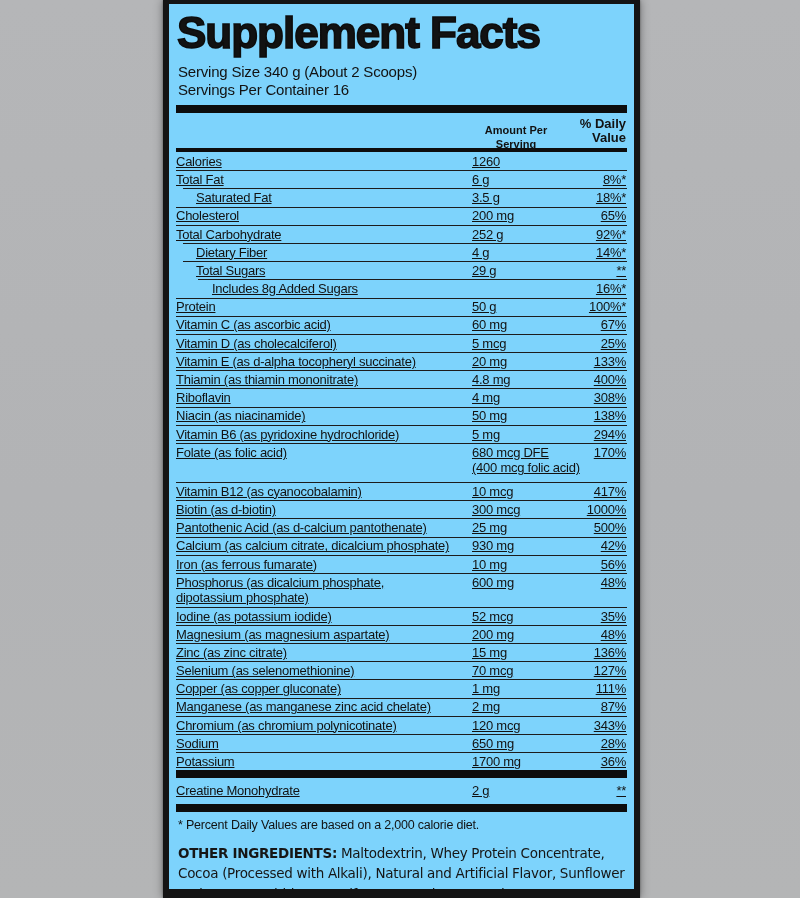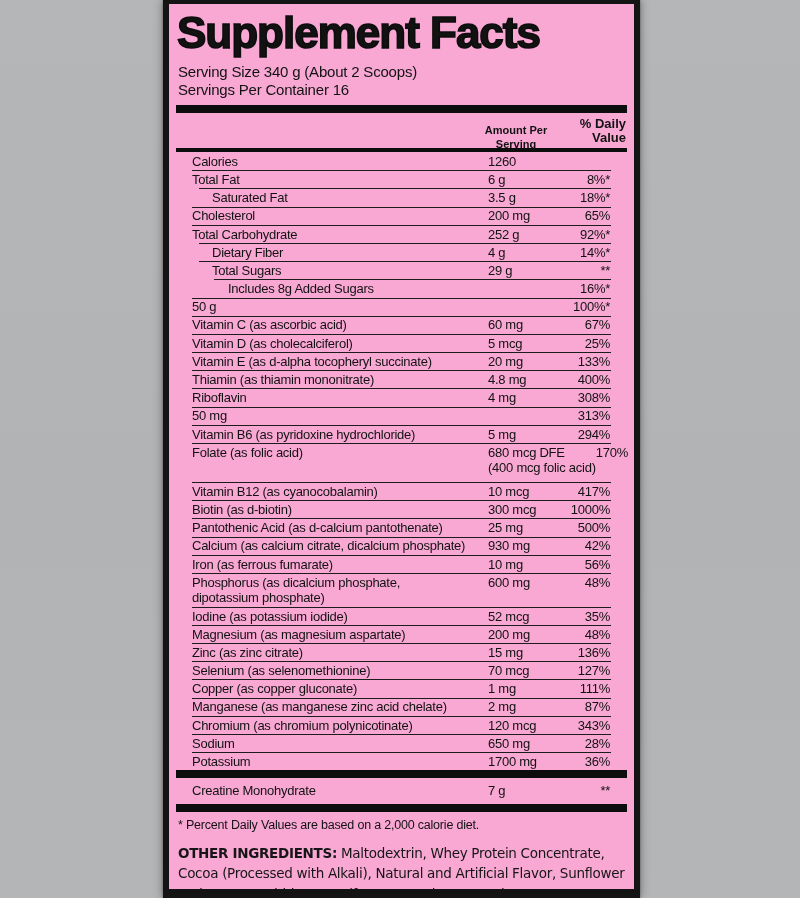--- a/index.html
+++ b/index.html
@@ -30,21 +30,21 @@
   .bar.top-bar { margin-top:6px; }
   .colhead { position:relative; height:33px; margin:2px 1px 0; }
   .amt-head {
     position:absolute; left:288px; width:104px; top:8px;
     font-weight:bold; font-size:11px; line-height:14px; text-align:center; white-space:pre-line;
   }
   .dv-head {
     position:absolute; right:1px; top:2px;
     font-weight:bold; font-size:13px; line-height:14px; text-align:right; white-space:pre-line;
   }
-  .rows { margin:1px 17px 0; }
+  .rows { margin:1px 1px 0;text-decoration:underline; }
   .row {
     display:grid; grid-template-columns:296px 1fr auto;
     font-size:13px; line-height:15.6px; letter-spacing:-0.25px;
     padding:0.8px 0;
   }
   .row .nm { white-space:pre; }
   .row .amt { white-space:pre; }
   .row .dv { text-align:right; padding-right:1px; white-space:pre; }
   .row.tall { padding-bottom:6px; }
   .sep { height:1px; background:#1c1c1c; }
@@ -54,21 +54,21 @@
     font-family:"DejaVu Sans", sans-serif;
     margin:10px 1px 0 3px; font-size:13.5px; line-height:20.5px; letter-spacing:-0.3px;
     color:#161616;
   }
   .ingredients .b, .contains { font-weight:bold; }
   .bottom-bar { position:absolute; left:0; bottom:0; width:465px; height:9px; background:#141414; }
 </style>
 </head>
 <body style="color: rgb(18, 18, 18);">
 
-<div class="label" style="background: #f9a8d4;">
+<div class="label" style="background: #7dd3fc;">
   <h1 class="title">Supplement Facts</h1>
   <div class="serv">Serving Size 340 g (About 2 Scoops)</div>
   <div class="serv">Servings Per Container 16</div>
 
   <div class="bar thick top-bar"></div>
 
   <div class="colhead">
     <div class="amt-head">Amount Per
 Serving</div>
     <div class="dv-head">% Daily
@@ -120,20 +120,21 @@
         <span class="dv">**</span>
       </div>
       <div class="sep" style="margin-left: 22px;"></div>
       <div class="row">
         <span class="nm" style="padding-left: 36px;">Includes 8g Added Sugars</span>
         <span class="amt"></span>
         <span class="dv">16%*</span>
       </div>
       <div class="sep" style="margin-left: 0px;"></div>
       <div class="row">
+        <span class="nm" style="padding-left: 0px;">Protein</span>
         <span class="amt">50 g</span>
         <span class="dv">100%*</span>
       </div>
       <div class="sep" style="margin-left: 0px;"></div>
       <div class="row">
         <span class="nm" style="padding-left: 0px;">Vitamin C (as ascorbic acid)</span>
         <span class="amt">60 mg</span>
         <span class="dv">67%</span>
       </div>
       <div class="sep" style="margin-left: 0px;"></div>
@@ -155,22 +156,23 @@
         <span class="dv">400%</span>
       </div>
       <div class="sep" style="margin-left: 0px;"></div>
       <div class="row">
         <span class="nm" style="padding-left: 0px;">Riboflavin</span>
         <span class="amt">4 mg</span>
         <span class="dv">308%</span>
       </div>
       <div class="sep" style="margin-left: 0px;"></div>
       <div class="row">
+        <span class="nm" style="padding-left: 0px;">Niacin (as niacinamide)</span>
         <span class="amt">50 mg</span>
-        <span class="dv">313%</span>
+        <span class="dv">138%</span>
       </div>
       <div class="sep" style="margin-left: 0px;"></div>
       <div class="row">
         <span class="nm" style="padding-left: 0px;">Vitamin B6 (as pyridoxine hydrochloride)</span>
         <span class="amt">5 mg</span>
         <span class="dv">294%</span>
       </div>
       <div class="sep" style="margin-left: 0px;"></div>
       <div class="row tall">
         <span class="nm" style="padding-left: 0px;">Folate (as folic acid)</span>
@@ -269,21 +271,21 @@
         <span class="amt">1700 mg</span>
         <span class="dv">36%</span>
       </div>
     </div>
 
   <div class="bar thick"></div>
 
   <div class="rows extra" id="extra-rows">
       <div class="row">
         <span class="nm" style="padding-left: 0px;">Creatine Monohydrate</span>
-        <span class="amt">7 g</span>
+        <span class="amt">2 g</span>
         <span class="dv">**</span>
       </div>
     </div>
 
   <div class="bar thick"></div>
 
   <div class="footnotes">
     <div>* Percent Daily Values are based on a 2,000 calorie diet.</div>
   </div>
 

